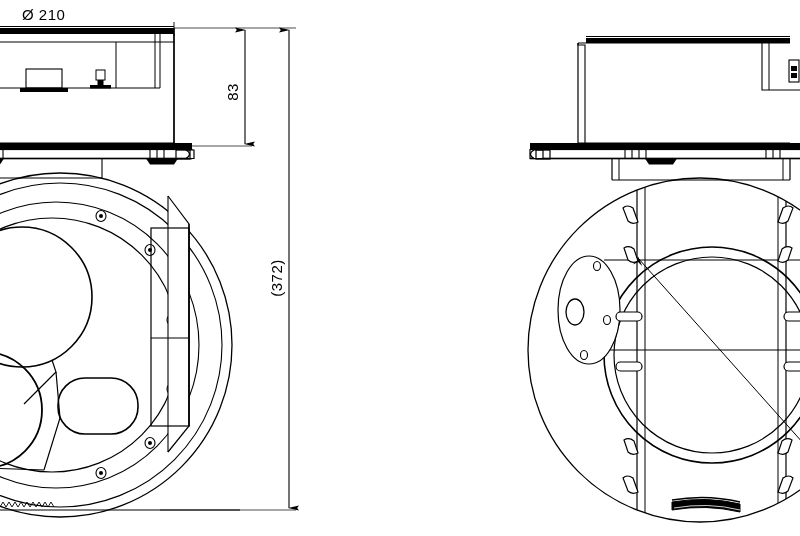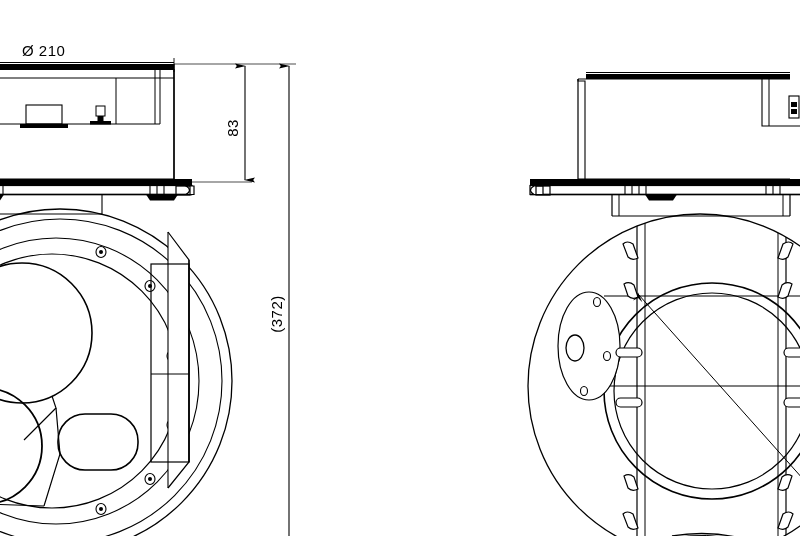--- a/index.html
+++ b/index.html
@@ -2,21 +2,21 @@
 <html><head>
 <meta charset="utf-8">
 <title>Technical Drawing</title>
 <style>
   html,body{margin:0;padding:0;background:#ffffff;}
   body{
     width:800px;height:536px;overflow:hidden;position:relative;
     font-family:"Liberation Sans", sans-serif;
     color:#000;
   }
-  #sheet{position:absolute;left:0;top:0;width:800px;height:438px;background:#fff;margin-top:36px;}
+  #sheet{position:absolute;left:0;top:0;width:800px;height:438px;background:#fff;}
   svg#drawing{position:absolute;left:0;top:0;width:800px;height:536px;display:block;}
 
   .dim-text{
     font-family:"Liberation Sans", sans-serif;
     font-size:15px;
     fill:#000;
     letter-spacing:0.5px;
   }
   .dim-text-vert{
     font-family:"Liberation Sans", sans-serif;

